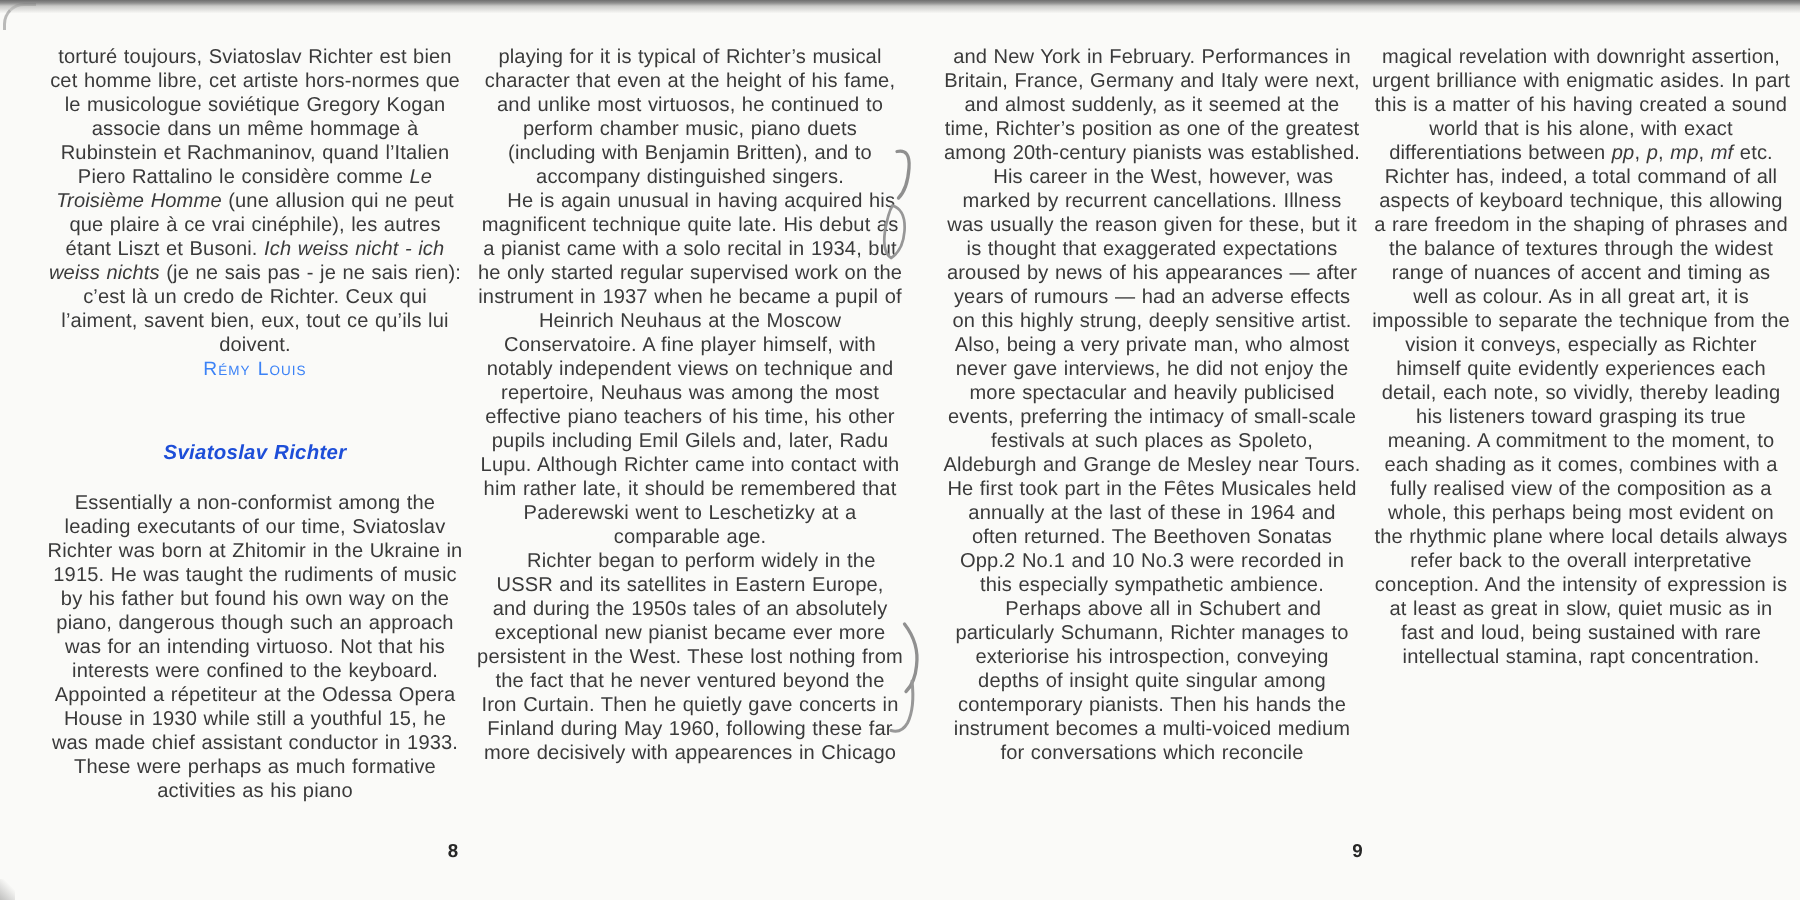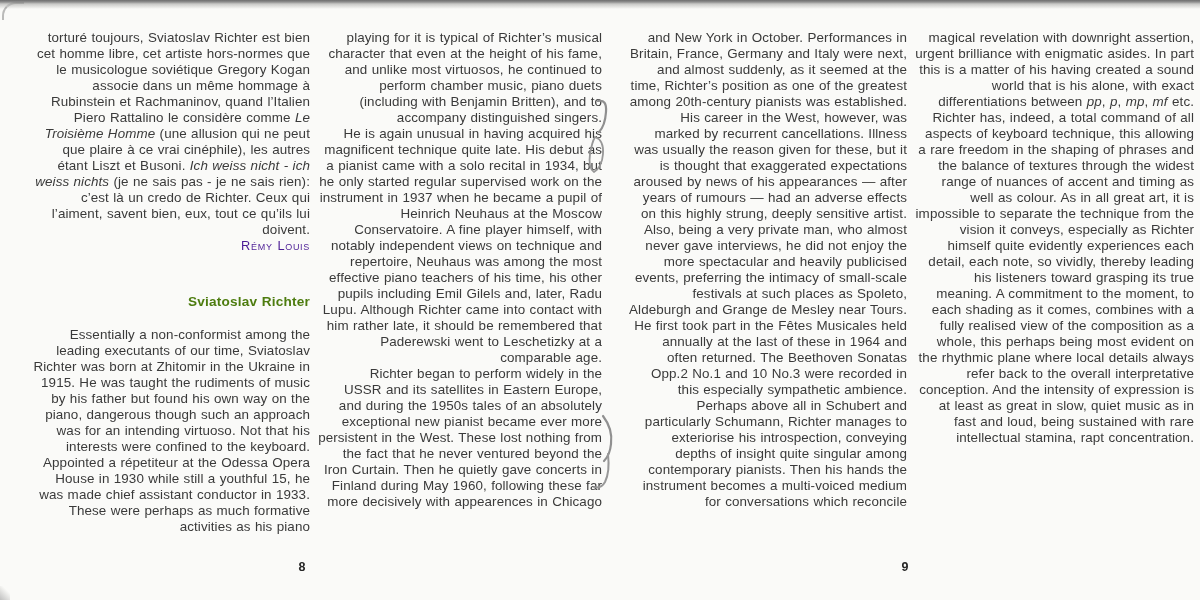--- a/index.html
+++ b/index.html
@@ -22,36 +22,36 @@
     border-top-left-radius:14px;
   }
   .corner-bl{
     position:absolute;left:0;bottom:0;width:10px;height:14px;
     background:linear-gradient(45deg,rgba(120,120,120,.45),rgba(120,120,120,0) 70%);
   }
   .page{position:absolute;inset:0;}
   .col{
     position:absolute;top:30px;
     font-size:13.4px;line-height:16px;letter-spacing:.1px;word-spacing:.5px;
-    text-align:right;
+    text-align:center;
   }
   .col1{left:30px;width:280px;}
   .col2{left:318px;width:284px;}
   .col3{left:629px;width:278px;}
   .col4{left:914px;width:280px;}
   .para{margin:0;}
   .para.indent{text-indent:15px;}
   .it{font-style:italic;}
   .byline{
     font-variant:small-caps;letter-spacing:.7px;
-    font-size:12.8px;color:#4c1d95;
+    font-size:12.8px;color:#3b82f6;
   }
   .heading{
-    font-size:13.6px;font-weight:700;color:#4d7c0f;
-    margin:40px 0 17px 0;letter-spacing:.2px;
+    font-size:13.6px;font-weight:700;color:#1d4ed8;
+    margin:40px 0 17px 0;letter-spacing:.2px;font-style:italic;
   }
   .pagenum{
     position:absolute;top:560px;width:18px;text-align:center;
     font-size:12.5px;font-weight:700;color:#262626;
   }
   .pagenum-left{left:293px;}
   .pagenum-right{left:896px;}
   .staples{position:absolute;left:578px;top:88px;}
 </style>
 </head>
@@ -73,21 +73,21 @@
     <section class="col col2">
         <p class="para"><span>playing for it is typical of Richter’s musical character that even at the height of his fame, and unlike most virtuosos, he continued to perform chamber music, piano duets (including with Benjamin Britten), and to accompany distinguished singers.</span></p>
         <p class="para indent"><span>He is again unusual in having acquired his magnificent technique quite late. His debut as a pianist came with a solo recital in 1934, but he only started regular supervised work on the instrument in 1937 when he became a pupil of Heinrich Neuhaus at the Moscow Conservatoire. A fine player himself, with notably independent views on technique and repertoire, Neuhaus was among the most effective piano teachers of his time, his other pupils including Emil Gilels and, later, Radu Lupu. Although Richter came into contact with him rather late, it should be remembered that Paderewski went to Leschetizky at a comparable age.</span></p>
         <p class="para indent"><span>Richter began to perform widely in the USSR and its satellites in Eastern Europe, and during the 1950s tales of an absolutely exceptional new pianist became ever more persistent in the West. These lost nothing from the fact that he never ventured beyond the Iron Curtain. Then he quietly gave concerts in Finland during May 1960, following these far more decisively with appearences in Chicago</span></p>
       </section>
     <div class="pagenum pagenum-left">8</div>
   </div>
 
   <div class="page">
     <section class="col col3">
-        <p class="para"><span>and New York in October. Performances in Britain, France, Germany and Italy were next, and almost suddenly, as it seemed at the time, Richter’s position as one of the greatest among 20th-century pianists was established.</span></p>
+        <p class="para"><span>and New York in February. Performances in Britain, France, Germany and Italy were next, and almost suddenly, as it seemed at the time, Richter’s position as one of the greatest among 20th-century pianists was established.</span></p>
         <p class="para indent"><span>His career in the West, however, was marked by recurrent cancellations. Illness was usually the reason given for these, but it is thought that exaggerated expectations aroused by news of his appearances — after years of rumours — had an adverse effects on this highly strung, deeply sensitive artist. Also, being a very private man, who almost never gave interviews, he did not enjoy the more spectacular and heavily publicised events, preferring the intimacy of small-scale festivals at such places as Spoleto, Aldeburgh and Grange de Mesley near Tours. He first took part in the Fêtes Musicales held annually at the last of these in 1964 and often returned. The Beethoven Sonatas Opp.2 No.1 and 10 No.3 were recorded in this especially sympathetic ambience.</span></p>
         <p class="para indent"><span>Perhaps above all in Schubert and particularly Schumann, Richter manages to exteriorise his introspection, conveying depths of insight quite singular among contemporary pianists. Then his hands the instrument becomes a multi-voiced medium for conversations which reconcile</span></p>
       </section>
     <section class="col col4">
         <p class="para"><span>magical revelation with downright assertion, urgent brilliance with enigmatic asides. In part this is a matter of his having created a sound world that is his alone, with exact differentiations between </span><span class="it">pp</span><span>, </span><span class="it">p</span><span>, </span><span class="it">mp</span><span>, </span><span class="it">mf</span><span> etc. Richter has, indeed, a total command of all aspects of keyboard technique, this allowing a rare freedom in the shaping of phrases and the balance of textures through the widest range of nuances of accent and timing as well as colour. As in all great art, it is impossible to separate the technique from the vision it conveys, especially as Richter himself quite evidently experiences each detail, each note, so vividly, thereby leading his listeners toward grasping its true meaning. A commitment to the moment, to each shading as it comes, combines with a fully realised view of the composition as a whole, this perhaps being most evident on the rhythmic plane where local details always refer back to the overall interpretative conception. And the intensity of expression is at least as great in slow, quiet music as in fast and loud, being sustained with rare intellectual stamina, rapt concentration.</span></p>
       </section>
     <div class="pagenum pagenum-right">9</div>
   </div>
 
   <svg class="staples" width="60" height="420" viewBox="0 0 60 420">

